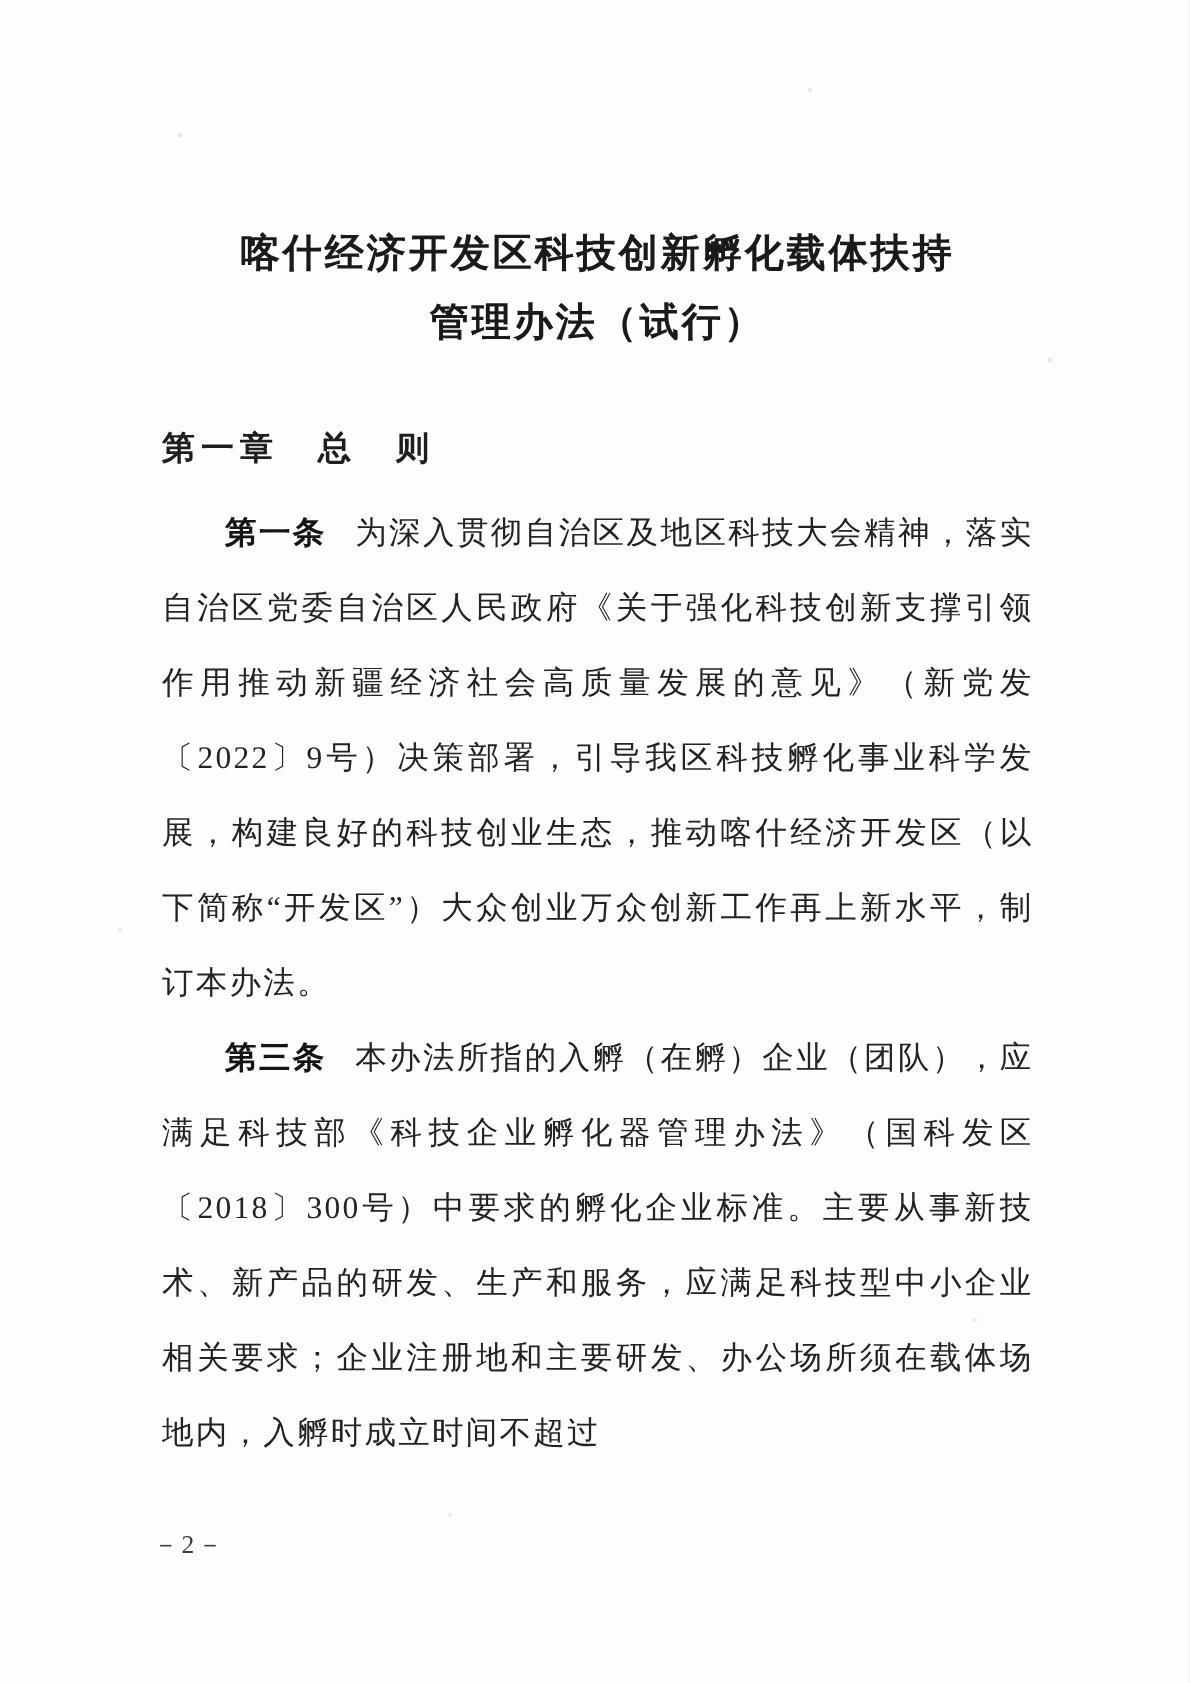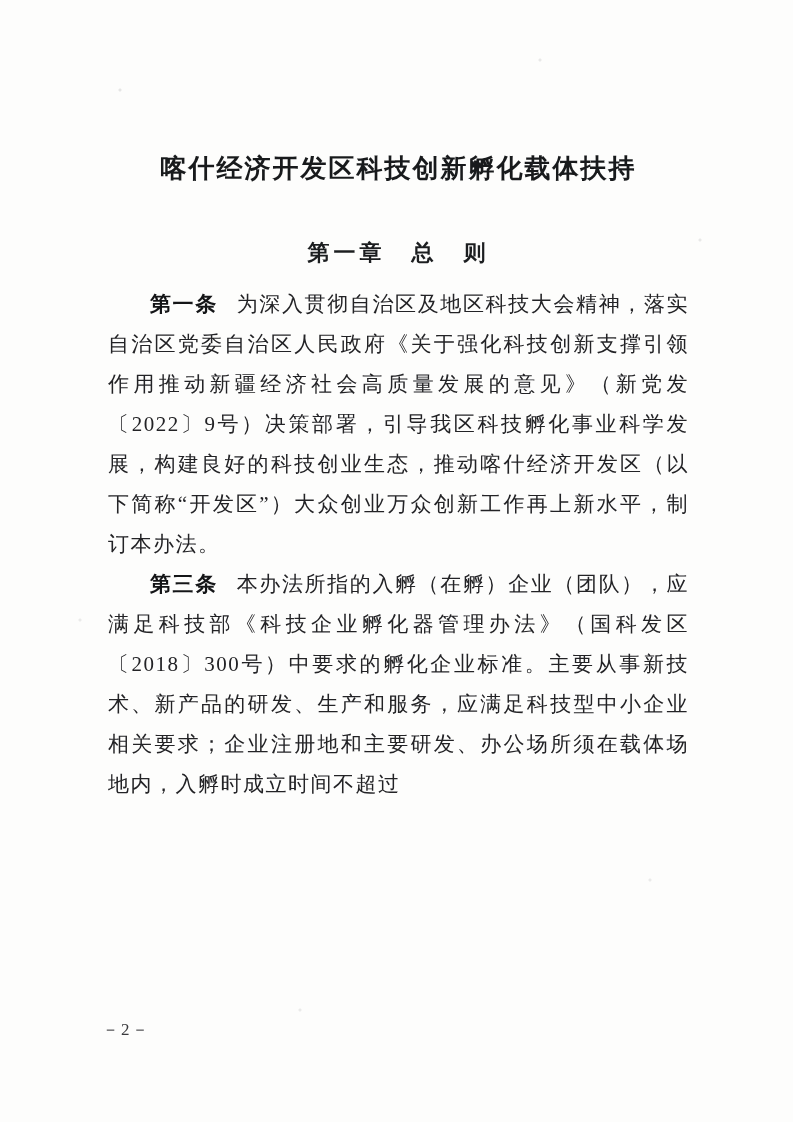--- a/index.html
+++ b/index.html
@@ -35,27 +35,26 @@
     letter-spacing: 2px;
     text-align: center;
     color: #181a1c;
   }
   .doc-title .title-line { display: block; }
   .chapter {
     margin: 46px 0 16px 0;
     font-size: 22px;
     font-weight: 700;
     letter-spacing: 4px;
-    text-align: center;
     color: #1c1e20;
   }
   .para {
     margin: 0;
     font-size: 21px;
-    line-height: 40px;
+    line-height: 50px;
     letter-spacing: 1.5px;
     text-align: justify;
     text-indent: 2em;
     color: #232326;
   }
   .article-label {
     font-weight: 700;
     margin-right: 0.9em;
     color: #141517;
   }
@@ -69,20 +68,21 @@
   }
 </style>
 </head>
 <body>
 
 <div class="page">
   <div class="content">
 
     <h1 class="doc-title">
       <span class="title-line">喀什经济开发区科技创新孵化载体扶持</span>
+      <span class="title-line">管理办法（试行）</span>
     </h1>
 
     <h2 class="chapter">第一章　总　则</h2>
 
     <p class="para"><span class="article-label">第一条</span><span class="article-text">为深入贯彻自治区及地区科技大会精神，落实自治区党委自治区人民政府《关于强化科技创新支撑引领作用推动新疆经济社会高质量发展的意见》（新党发〔2022〕9号）决策部署，引导我区科技孵化事业科学发展，构建良好的科技创业生态，推动喀什经济开发区（以下简称“开发区”）大众创业万众创新工作再上新水平，制订本办法。</span></p>
 
 
     <p class="para"><span class="article-label">第三条</span><span class="article-text">本办法所指的入孵（在孵）企业（团队），应满足科技部《科技企业孵化器管理办法》（国科发区〔2018〕300号）中要求的孵化企业标准。主要从事新技术、新产品的研发、生产和服务，应满足科技型中小企业相关要求；企业注册地和主要研发、办公场所须在载体场地内，入孵时成立时间不超过</span></p>
 
   </div>

